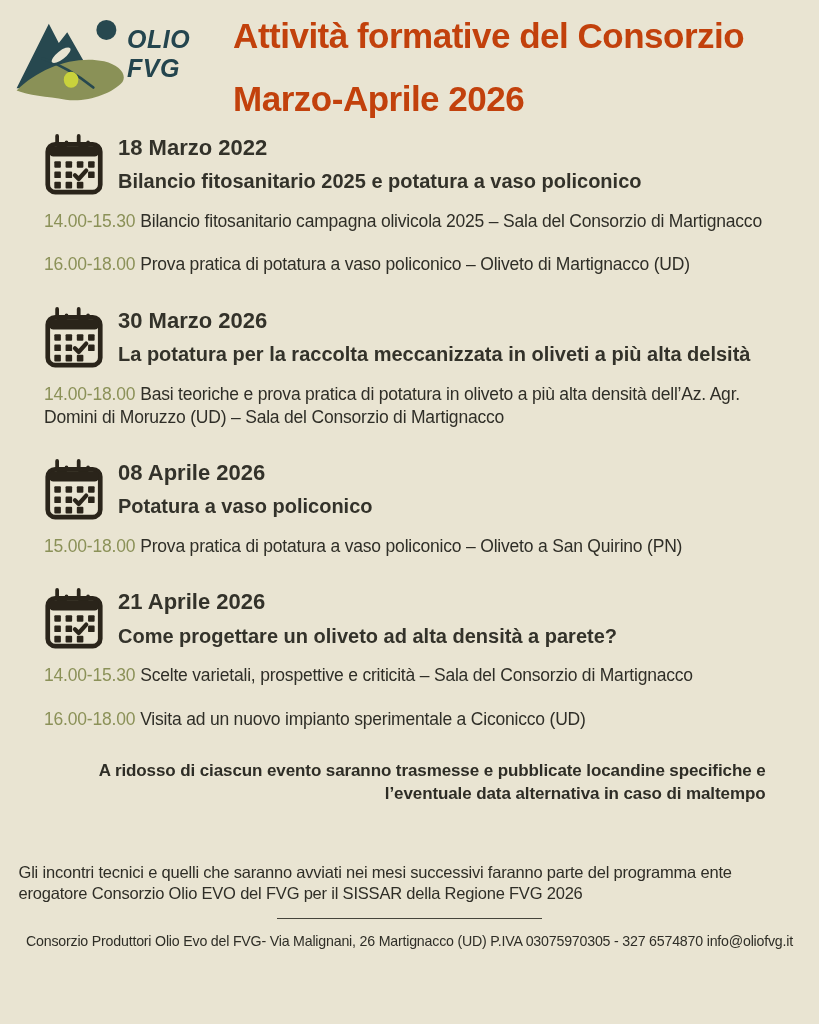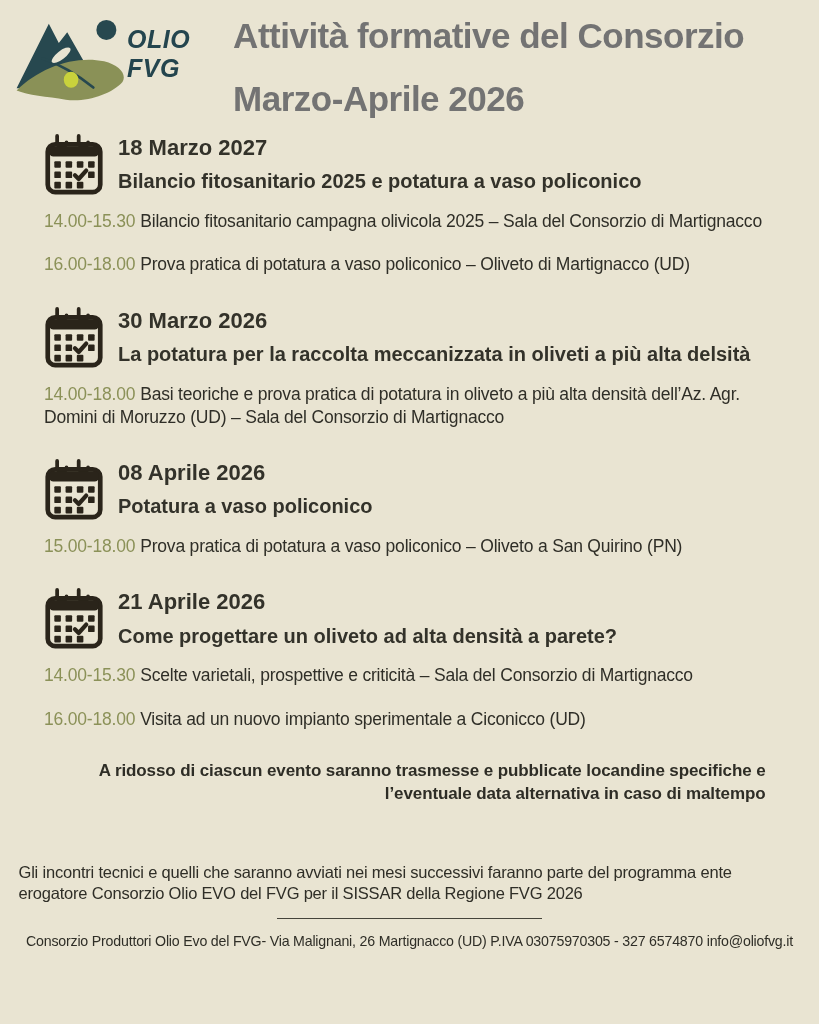--- a/index.html
+++ b/index.html
@@ -9,21 +9,21 @@
     font-family:"Liberation Sans",sans-serif;
     color:#32312a;
     overflow:hidden;
     position:relative;
   }
   .header{display:flex;align-items:flex-start;padding:4px 16px 0 12px;}
   .logo{flex:0 0 152px;display:flex;flex-direction:row;align-items:center;font-style:italic;}
   .logo svg{width:148px;height:104px;display:block;}
   .logo-text{font-size:25px;font-weight:bold;color:#24454e;letter-spacing:.5px;margin-top:-4px;}
   .titles{margin-left:10px;padding-top:14px;}
-  .title{font-size:35px;font-weight:bold;color:#737373;margin:0;line-height:1;letter-spacing:-.5px;}
+  .title{font-size:35px;font-weight:bold;color:#c2410c;margin:0;line-height:1;letter-spacing:-.5px;}
   .title.line2{margin-top:28px;}
 
   .events{padding:16px 26px 0 44px;}
   .event{margin-bottom:28px;}
   .event-head{display:flex;gap:14px;align-items:flex-start;}
   .cal{width:60px;height:64px;flex:0 0 60px;}
   .head-text{min-width:0;}
   .event-date{font-size:22px;font-weight:bold;color:#33322a;margin:4px 0 0;line-height:1.1;}
   .event-title{font-size:20px;font-weight:bold;color:#33322a;margin:10px 0 0;line-height:1.15;}
   .session{font-size:17.5px;color:#2f2e27;margin:14px 0 0;line-height:1.33;letter-spacing:-.2px;max-width:758px;}
@@ -79,21 +79,21 @@
           <rect x="11" y="42" width="7" height="7" rx="1"></rect>
             <rect x="23" y="42" width="7" height="7" rx="1"></rect>
             <rect x="47" y="42" width="7" height="7" rx="1"></rect>
           <rect x="11" y="53" width="7" height="7" rx="1"></rect>
             <rect x="23" y="53" width="7" height="7" rx="1"></rect>
             <rect x="35" y="53" width="7" height="7" rx="1"></rect>
         </g>
         <path d="M33 46 l4 4 l8 -9" stroke="#2a241a" stroke-width="4.5" fill="none" stroke-linecap="round" stroke-linejoin="round"></path>
       </svg>
       <div class="head-text">
-        <p class="event-date">18 Marzo 2027</p>
+        <p class="event-date">18 Marzo 2022</p>
         <p class="event-title">Bilancio fitosanitario 2025 e potatura a vaso policonico</p>
       </div>
     </div>
     <p class="session"><span class="time">14.00-15.30</span><span>Bilancio fitosanitario campagna olivicola 2025 – Sala del Consorzio di Martignacco</span></p>
     <p class="session"><span class="time">16.00-18.00</span><span>Prova pratica di potatura a vaso policonico – Oliveto di Martignacco (UD)</span></p>
   </div>
 
   <div class="event">
     <div class="event-head">
       <svg class="cal" viewBox="0 0 64 68" aria-hidden="true">

